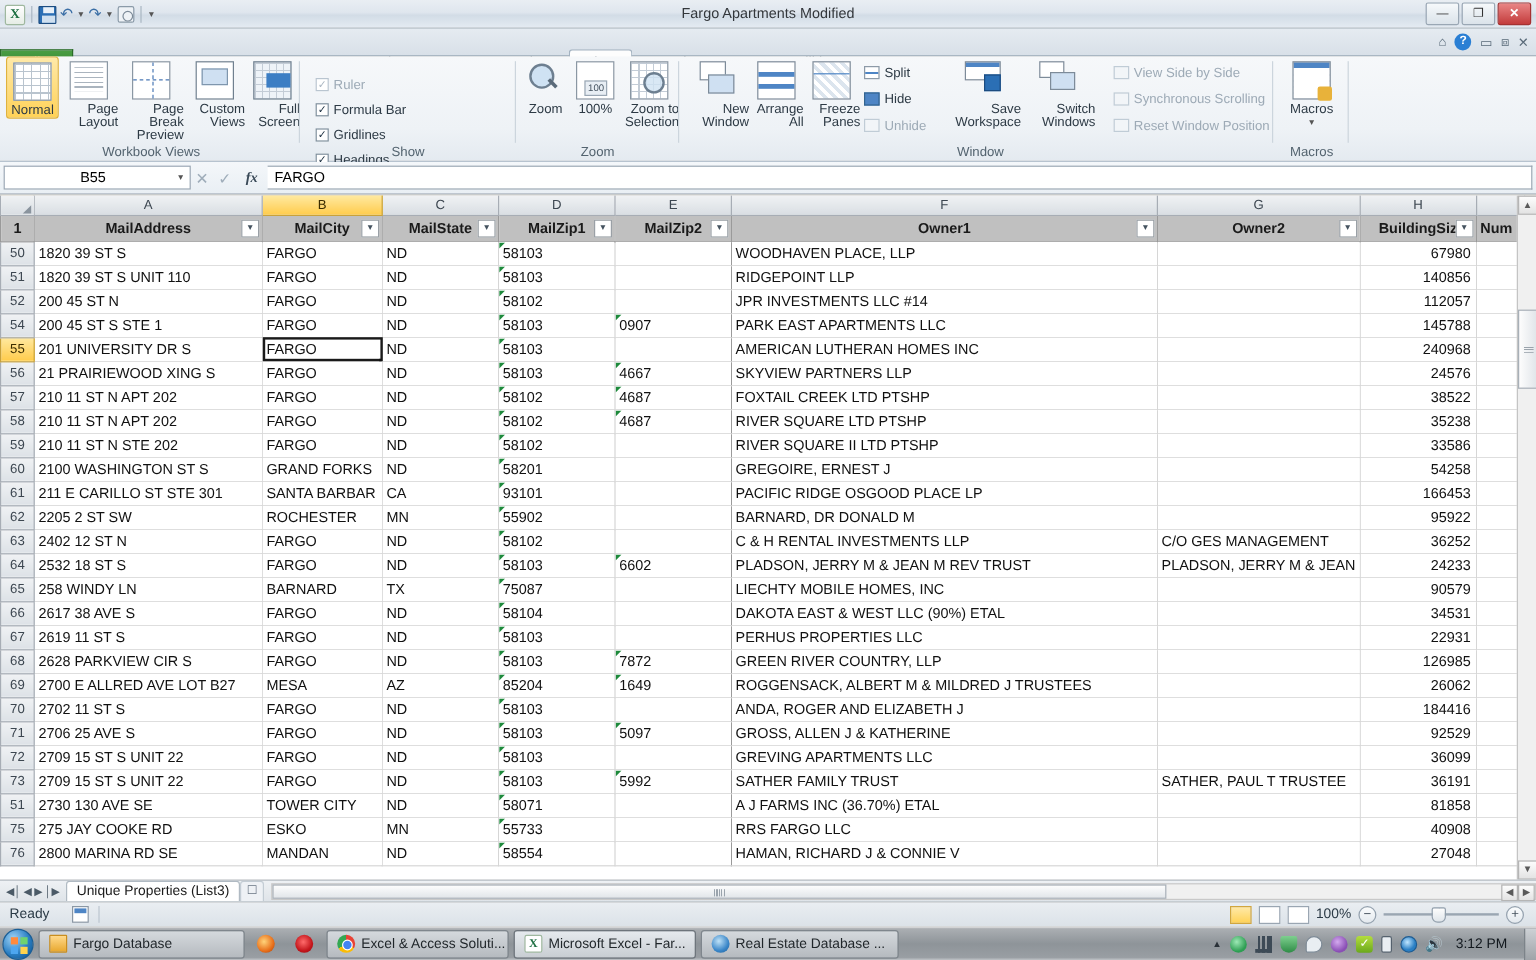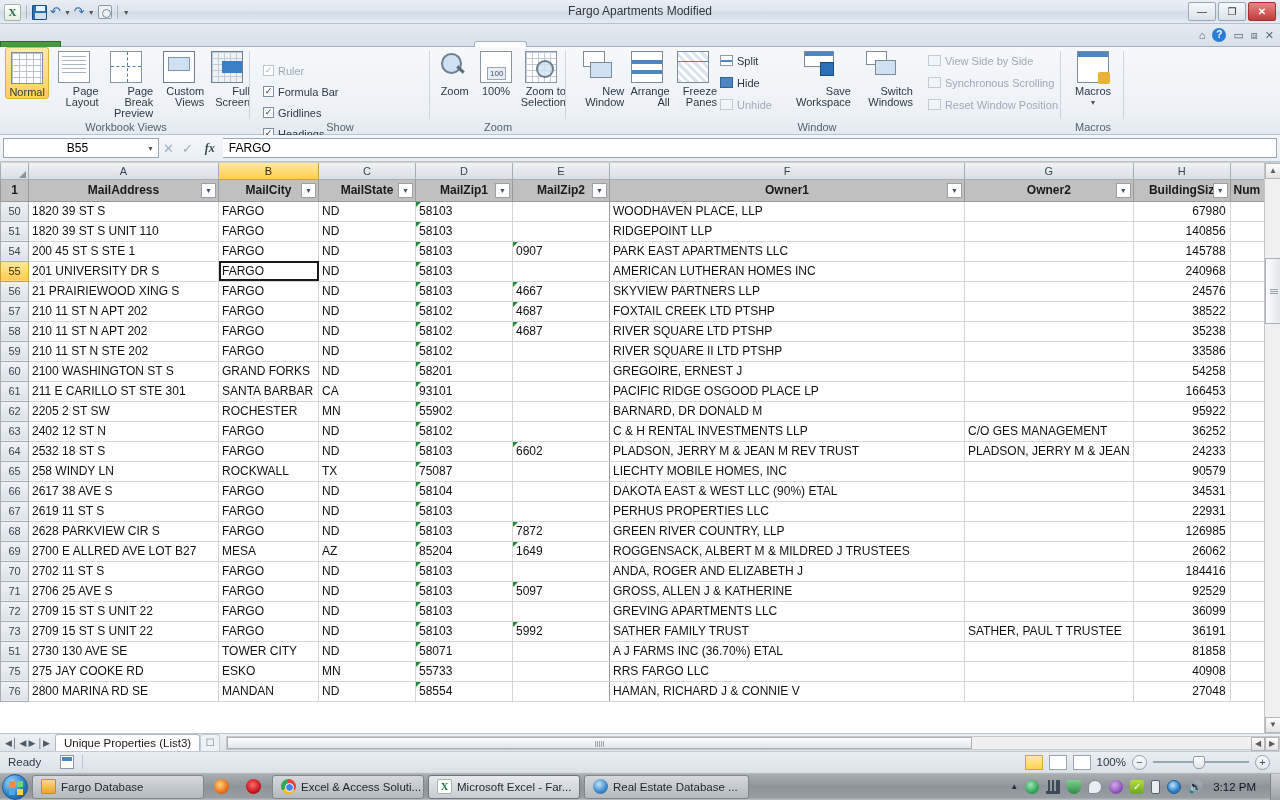--- a/index.html
+++ b/index.html
@@ -582,20 +582,32 @@
             <td class="cell">FARGO</td>
             <td class="cell">ND</td>
             <td class="cell"><span class="errflag"></span>58103</td>
             <td class="cell vbarR"></td>
             <td class="cell vbar">RIDGEPOINT LLP</td>
             <td class="cell"></td>
             <td class="cell num">140856</td>
             <td class="cell vbar"></td>
           </tr>
           <tr>
+            <td class="rowhdr">52</td>
+            <td class="cell vbar">200 45 ST N</td>
+            <td class="cell">FARGO</td>
+            <td class="cell">ND</td>
+            <td class="cell"><span class="errflag"></span>58102</td>
+            <td class="cell vbarR"></td>
+            <td class="cell vbar">JPR INVESTMENTS LLC #14</td>
+            <td class="cell"></td>
+            <td class="cell num">112057</td>
+            <td class="cell vbar"></td>
+          </tr>
+          <tr>
             <td class="rowhdr">54</td>
             <td class="cell vbar">200 45 ST S STE 1</td>
             <td class="cell">FARGO</td>
             <td class="cell">ND</td>
             <td class="cell"><span class="errflag"></span>58103</td>
             <td class="cell vbarR"><span class="errflag"></span>0907</td>
             <td class="cell vbar">PARK EAST APARTMENTS LLC</td>
             <td class="cell"></td>
             <td class="cell num">145788</td>
             <td class="cell vbar"></td>
@@ -716,21 +728,21 @@
             <td class="cell"><span class="errflag"></span>58103</td>
             <td class="cell vbarR"><span class="errflag"></span>6602</td>
             <td class="cell vbar">PLADSON, JERRY M &amp; JEAN M REV TRUST</td>
             <td class="cell">PLADSON, JERRY M &amp; JEAN</td>
             <td class="cell num">24233</td>
             <td class="cell vbar"></td>
           </tr>
           <tr>
             <td class="rowhdr">65</td>
             <td class="cell vbar">258 WINDY LN</td>
-            <td class="cell">ROCKWALL</td>
+            <td class="cell">BARNARD</td>
             <td class="cell">TX</td>
             <td class="cell"><span class="errflag"></span>75087</td>
             <td class="cell vbarR"></td>
             <td class="cell vbar">LIECHTY MOBILE HOMES, INC</td>
             <td class="cell"></td>
             <td class="cell num">90579</td>
             <td class="cell vbar"></td>
           </tr>
           <tr>
             <td class="rowhdr">66</td>

